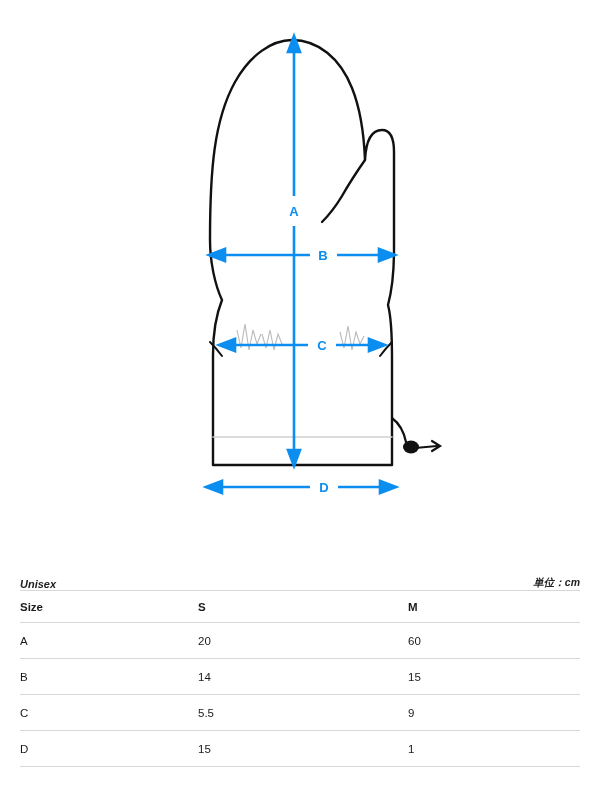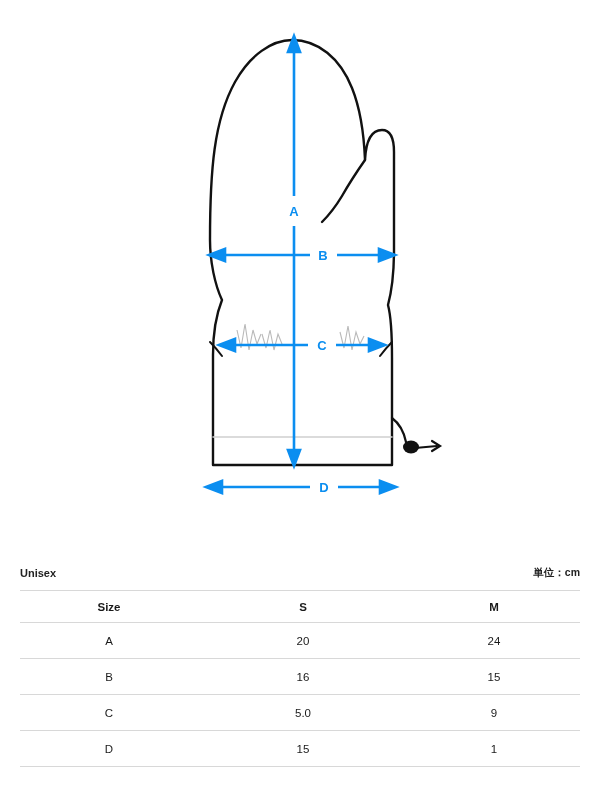--- a/index.html
+++ b/index.html
@@ -34,40 +34,41 @@
   .table-wrap {
     position: absolute;
     left: 0;
     top: 556px;
     width: 600px;
     padding: 0 20px;
     box-sizing: border-box;
   }
   .table-head-row {
     display: flex;
-    align-items: center;
+    align-items: flex-end;
     justify-content: space-between;
     height: 34px;
     font-size: 11px;
     font-weight: bold;
     color: #222;
+    font-style: italic;
   }
   .unit-label {
     font-size: 10.5px;
     font-weight: bold;
     color: #222;
   }
   table.size-table {
     width: 100%;
     border-collapse: collapse;
     font-size: 11.5px;
   }
   table.size-table th,
   table.size-table td {
-    text-align: center;
+    text-align: left;
     padding: 12px 0 11px 0;
     border-top: 1px solid #d8d8d8;
     font-weight: normal;
     color: #1a1a1a;
   }
   table.size-table thead th {
     font-weight: bold;
     border-top: 1px solid #d8d8d8;
     border-bottom: 1px solid #d8d8d8;
     padding: 10px 0 9px 0;
@@ -180,30 +181,30 @@
         <tr>
           <th>Size</th>
           <th>S</th>
           <th>M</th>
         </tr>
       </thead>
       <tbody>
         <tr>
           <td>A</td>
           <td>20</td>
-          <td>24</td>
+          <td>60</td>
         </tr>
         <tr>
           <td>B</td>
-          <td>16</td>
+          <td>14</td>
           <td>15</td>
         </tr>
         <tr>
           <td>C</td>
-          <td>5.0</td>
+          <td>5.5</td>
           <td>9</td>
         </tr>
         <tr>
           <td>D</td>
           <td>15</td>
           <td>1</td>
         </tr>
       </tbody>
     </table>
   </div>

